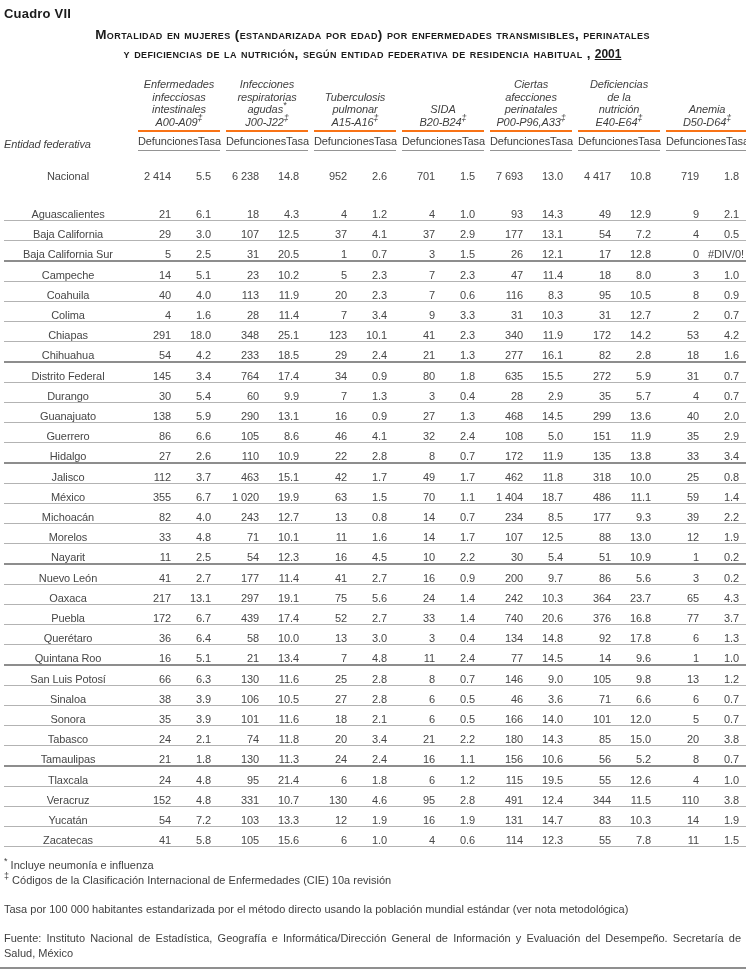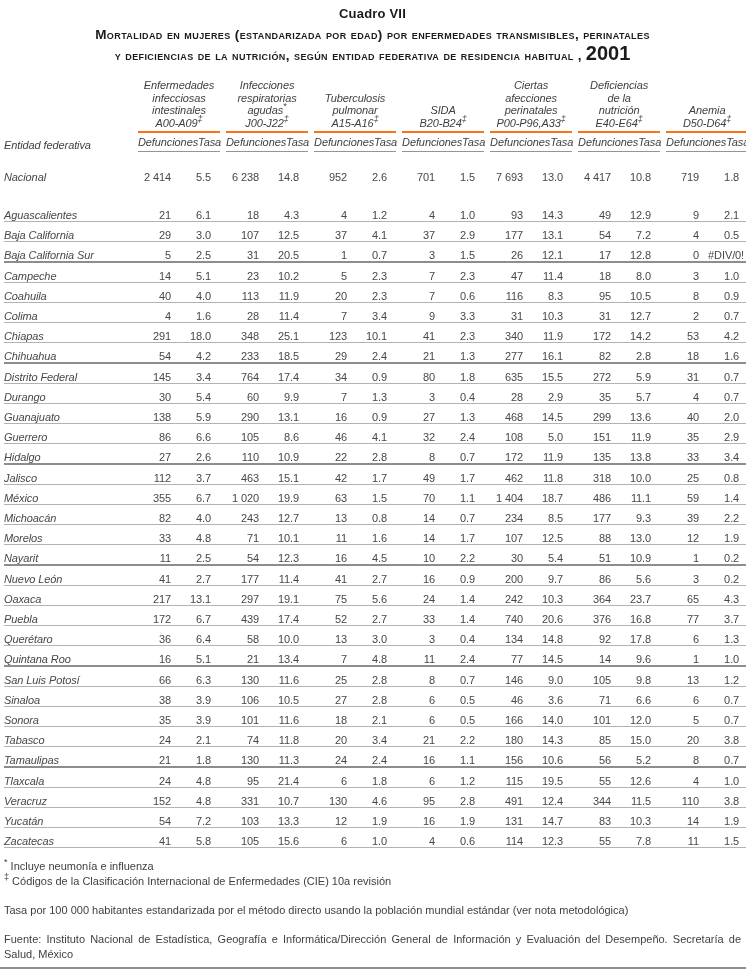--- a/index.html
+++ b/index.html
@@ -1,35 +1,35 @@
 <!DOCTYPE html>
 <html><head>
 <meta charset="utf-8">
 <style>
   html,body{margin:0;padding:0;}
   body{width:746px;height:976px;background:#ffffff;font-family:"Liberation Sans",sans-serif;color:#3f3f3f;overflow:hidden;position:relative;}
   .page{padding:6px 5px 0 4px;}
-  .cuadro{text-align:center;font-weight:bold;color:#1b1b1b;font-size:13px;letter-spacing:.2px;}
+  .cuadro{font-weight:bold;color:#1b1b1b;font-size:13px;letter-spacing:.2px;}
   .maintitle{text-align:center;font-weight:bold;color:#1b1b1b;font-size:13.5px;line-height:19px;margin-top:4px;}
   .sc{font-variant:small-caps;letter-spacing:.4px;}
-  .year{font-size:20px;letter-spacing:0;}
+  .year{font-size:12px;letter-spacing:0;text-decoration:underline;}
   .tbl{width:740px;border-collapse:collapse;table-layout:fixed;font-size:11px;margin-top:14px;letter-spacing:-.1px;}
   .tbl th,.tbl td{padding:0;font-weight:normal;}
   thead th{vertical-align:bottom;}
   .ent-h{text-align:left;font-style:italic;padding-bottom:4px;}
   th.g{border-bottom:1px solid #949494;margin-left:32px;}
   .gt{font-style:italic;text-align:center;line-height:12.5px;}
   .gc{font-style:italic;text-align:center;line-height:13px;border-bottom:2px solid #f97316;padding-bottom:1px;}
-  .gs{display:flex;justify-content:space-between;font-style:italic;padding:3px 2px 3px 0;}
+  .gs{display:flex;justify-content:space-between;padding:3px 2px 3px 0;}
   sup{font-size:9px;line-height:0;}
   tbody td{height:19px;vertical-align:bottom;padding-bottom:2px;border-bottom:1px solid #b3b3b3;}
   tr.nacional td{border-bottom:none;padding-top:12px;padding-bottom:10px;}
   tr.gap td{border-bottom:none;height:9px;padding:0;}
   tr.sep td{border-bottom:2px solid #8d8d8d;}
-  td.ent{text-align:left;font-style:italic;}
+  td.ent{text-align:center;}
   td.num{text-align:right;padding-right:9px;white-space:nowrap;}
   tbody{color:#474747;}
   .foot{margin-top:11px;font-size:11px;line-height:15px;}
   .fgap{height:14px;}
   .source{text-align:justify;}
   .bottomrule{position:absolute;left:0;right:0;bottom:7px;height:2px;background:#8f8f8f;}
 </style>
 </head>
 <body>
 

